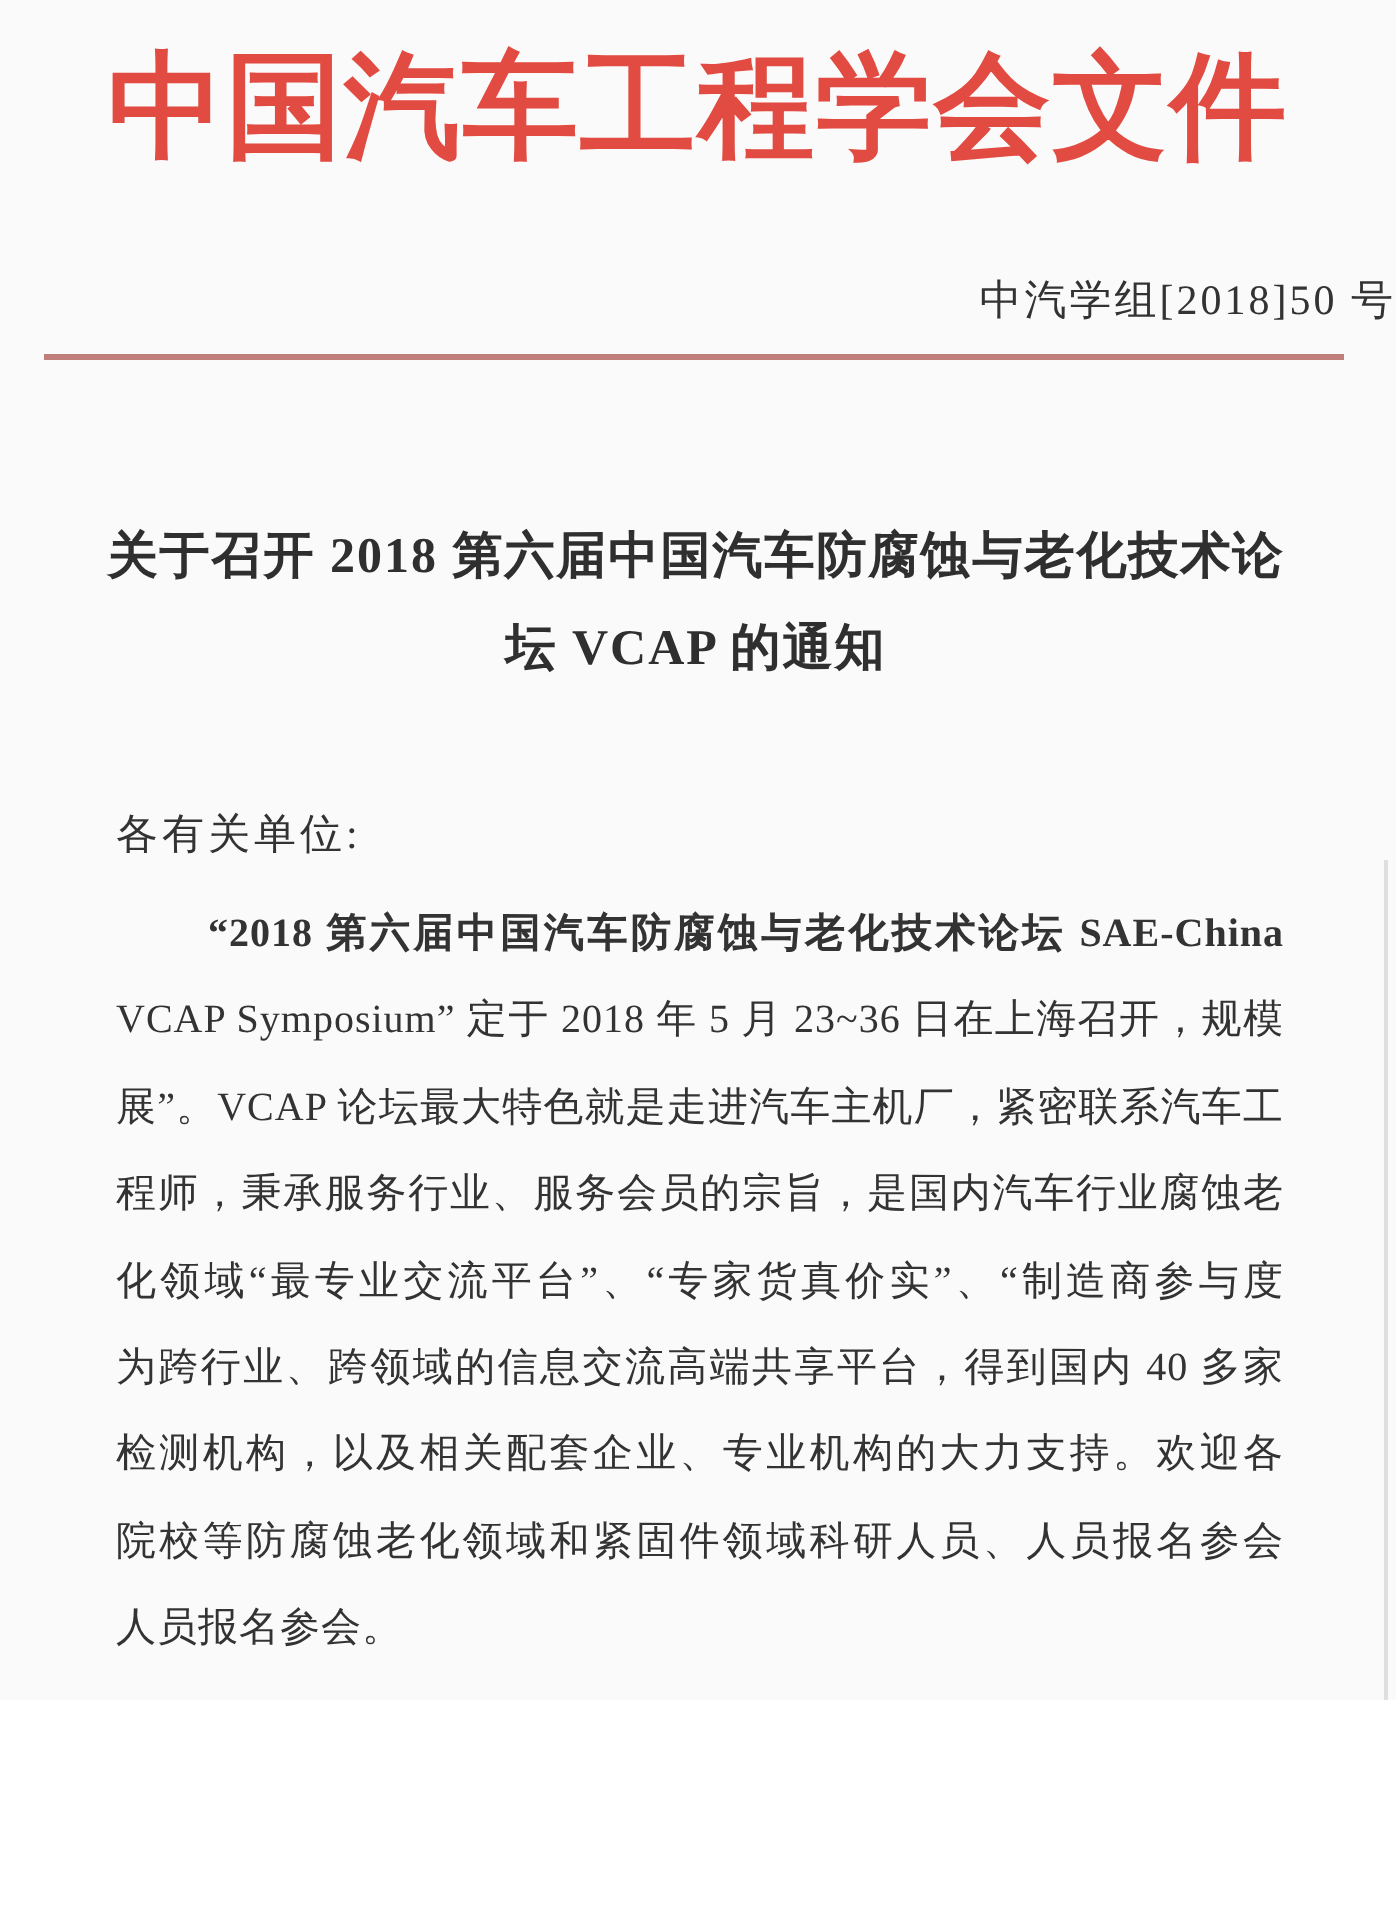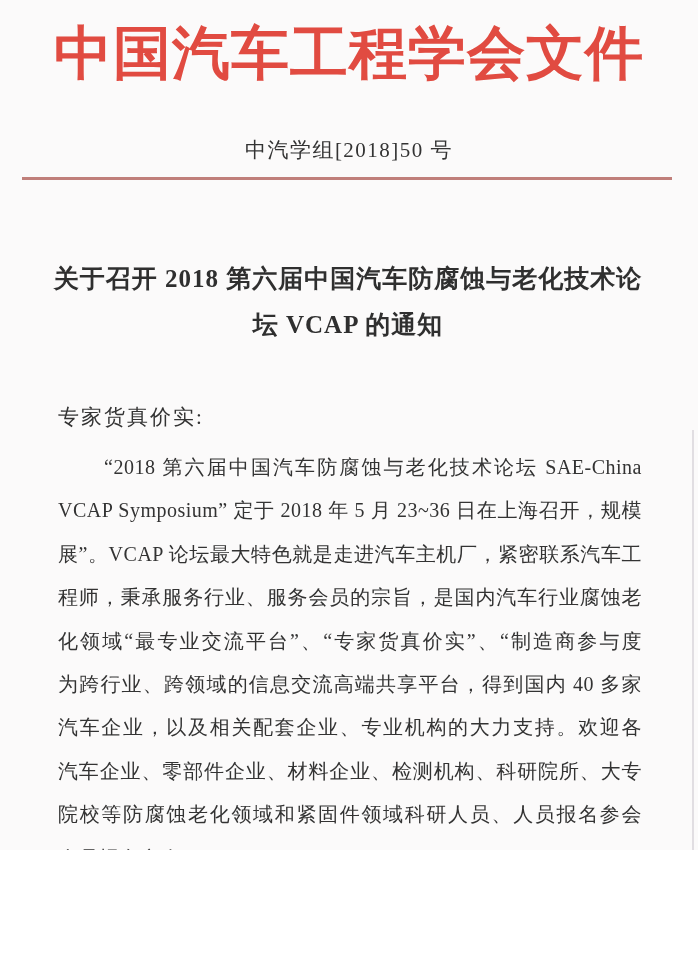--- a/index.html
+++ b/index.html
@@ -28,21 +28,21 @@
     font-weight: bold;
     letter-spacing: 1px;
     color: var(--header-red, #e14b41);
     white-space: nowrap;
   }
   .doc-number {
     position: absolute;
     top: 136px;
     left: 0;
     right: 0;
-    text-align: center;
+    text-align: right;
     font-size: 21px;
     line-height: 28px;
     letter-spacing: 1.5px;
     color: #333333;
   }
   .divider {
     position: absolute;
     top: 177px;
     left: 22px;
     width: 650px;
@@ -81,20 +81,21 @@
     color: #333333;
   }
   .body-line {
     text-align: justify;
     text-align-last: justify;
     max-height: 43.4px;
     overflow: hidden;
   }
   .body-line.first {
     text-indent: 46px;
+    font-weight: bold;
   }
   .body-line.last {
     text-align: left;
     text-align-last: left;
   }
   .scan-artifact {
     position: absolute;
     left: 505px;
     top: 941px;
     width: 184px;
@@ -120,31 +121,30 @@
 
   <div class="doc-number">中汽学组[2018]50 号</div>
 
   <div class="divider"></div>
 
   <div class="notice-title">
     <div>关于召开 2018 第六届中国汽车防腐蚀与老化技术论</div>
     <div>坛 VCAP 的通知</div>
   </div>
 
-  <div class="salutation">专家货真价实:</div>
+  <div class="salutation">各有关单位:</div>
 
   <div class="body-text">
     <div class="body-line first">“2018 第六届中国汽车防腐蚀与老化技术论坛 SAE-China</div>
     <div class="body-line">VCAP Symposium” 定于 2018 年 5 月 23~36 日在上海召开，规模</div>
     <div class="body-line">展”。VCAP 论坛最大特色就是走进汽车主机厂，紧密联系汽车工</div>
     <div class="body-line">程师，秉承服务行业、服务会员的宗旨，是国内汽车行业腐蚀老</div>
     <div class="body-line">化领域“最专业交流平台”、“专家货真价实”、“制造商参与度高”、</div>
     <div class="body-line">为跨行业、跨领域的信息交流高端共享平台，得到国内 40 多家</div>
-    <div class="body-line">汽车企业，以及相关配套企业、专业机构的大力支持。欢迎各</div>
-    <div class="body-line">汽车企业、零部件企业、材料企业、检测机构、科研院所、大专</div>
+    <div class="body-line">检测机构，以及相关配套企业、专业机构的大力支持。欢迎各</div>
     <div class="body-line">院校等防腐蚀老化领域和紧固件领域科研人员、人员报名参会</div>
     <div class="body-line last">人员报名参会。</div>
   </div>
 
   <div class="scan-artifact"></div>
   <div class="page-edge-shadow"></div>
 
 </div>
 
 </body></html>

